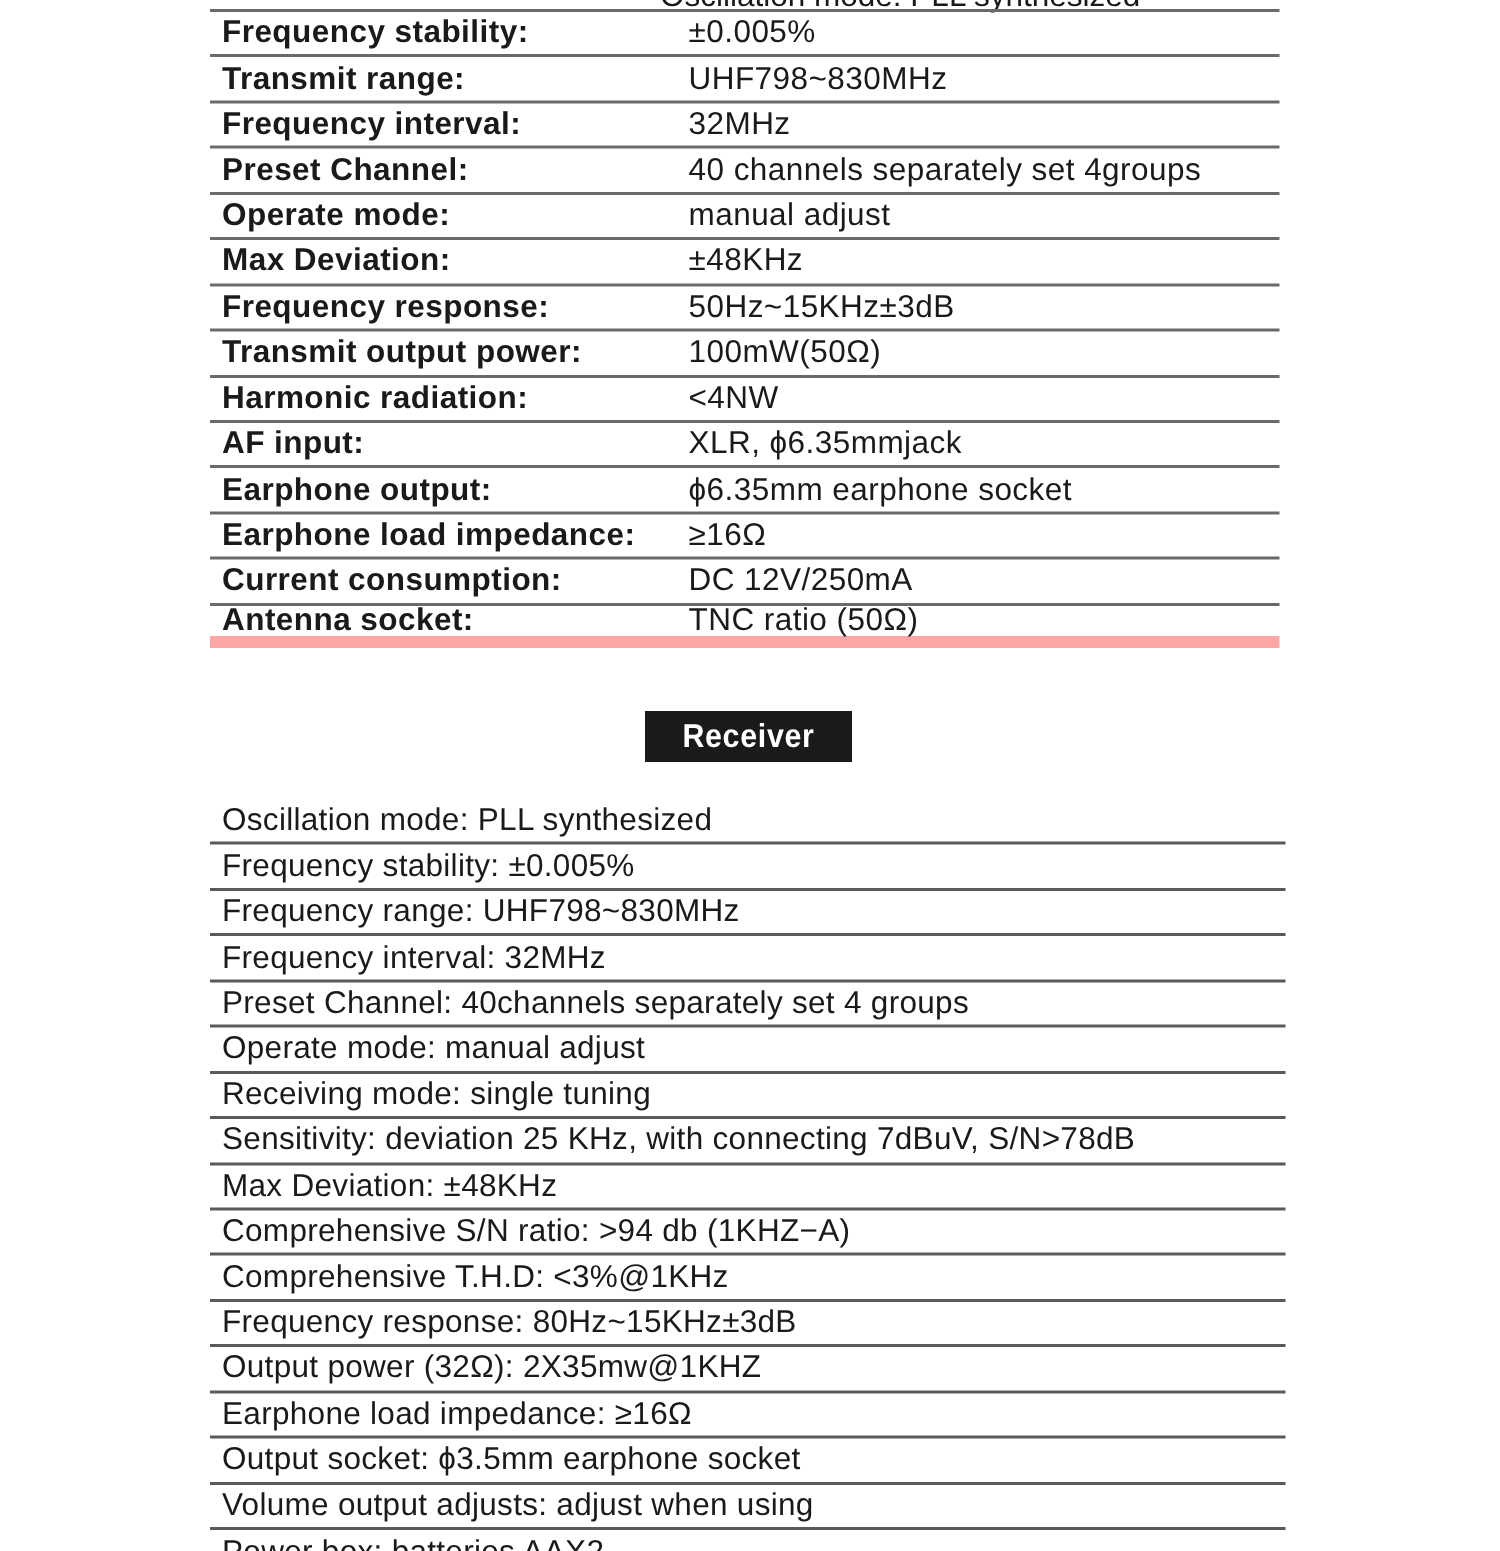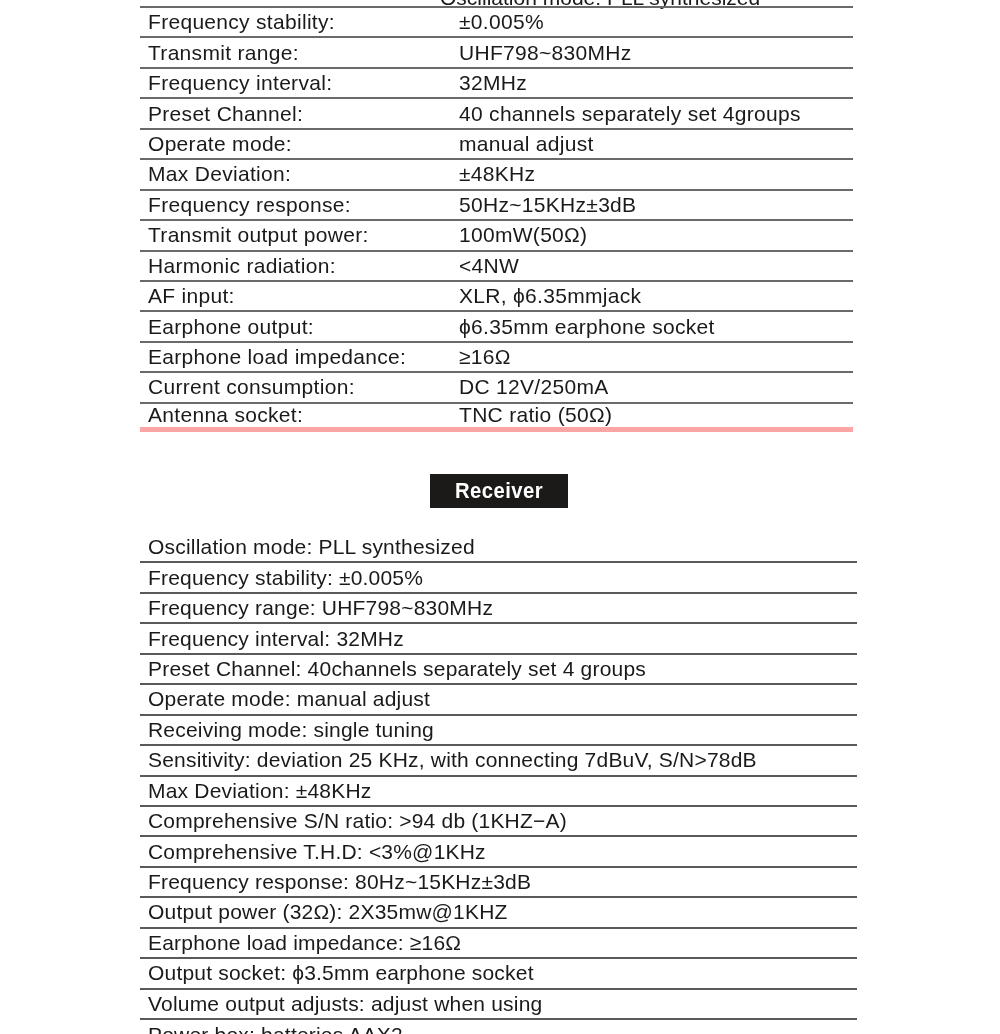--- a/index.html
+++ b/index.html
@@ -2,22 +2,22 @@
 <html><head>
 <meta charset="utf-8">
 <style>
   html, body { margin:0; padding:0; background:#ffffff; }
   body { width:1000px; height:1034px; position:relative; overflow:hidden;
          font-family:"Liberation Sans", sans-serif; color:#1a1a1a; }
   .cut-text { position:absolute; left:440px; top:-14px; font-size:21px; }
   .t1 { position:absolute; left:140px; top:6px; width:713px; }
   .t1 .row { height:30.45px; box-sizing:border-box; border-top:2px solid #6a6a6a;
              display:flex; align-items:center; font-size:21px; letter-spacing:0.3px; }
-  .t1 .row:last-child { border-bottom:5px solid #fca5a5; }
-  .t1 .lab { width:311px; padding-left:8px; box-sizing:border-box; white-space:nowrap; }
+  .t1 .row:last-child { border-bottom:8px solid #fca5a5; }
+  .t1 .lab { width:311px; padding-left:8px; box-sizing:border-box; white-space:nowrap;font-weight:bold; }
   .t1 .val { padding-left:8px; white-space:nowrap; }
   .hdr { position:absolute; left:424px; top:474px; width:150px; height:34px; background:#1c1a18;
          color:#fff; font-weight:bold; font-size:22px; display:flex; align-items:center;
          justify-content:center; font-family:"Liberation Sans", sans-serif; letter-spacing:0.5px;
          transform:scaleX(0.92); }
   .t2 { position:absolute; left:140px; top:533px; width:717px; }
   .t2 .row { height:30.45px; box-sizing:border-box; border-bottom:2px solid #5a5a5a;
              display:flex; align-items:center; font-size:21px; padding-left:8px; white-space:nowrap; letter-spacing:0.2px; }
   .t2 .row.last { border-bottom:none; }
 </style>

